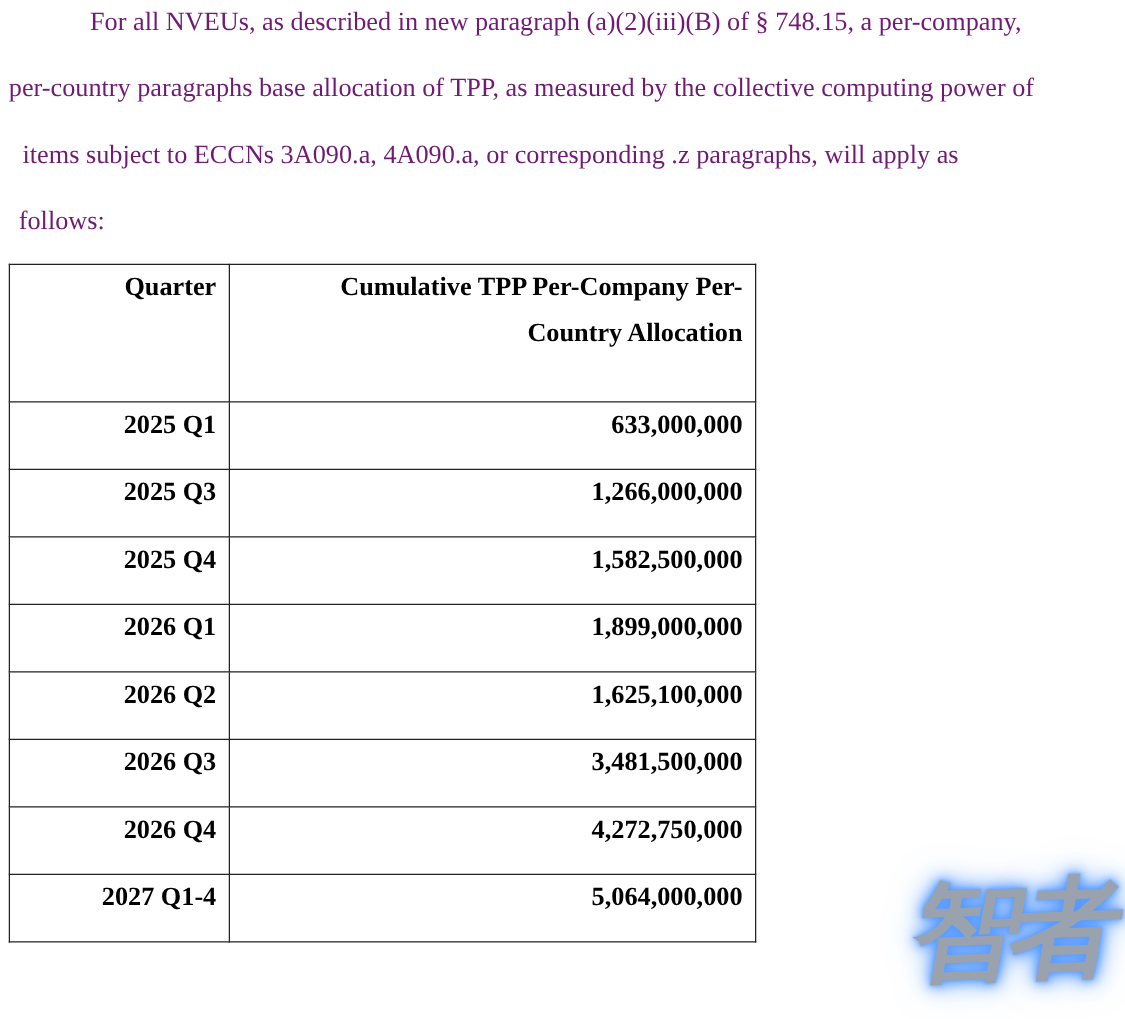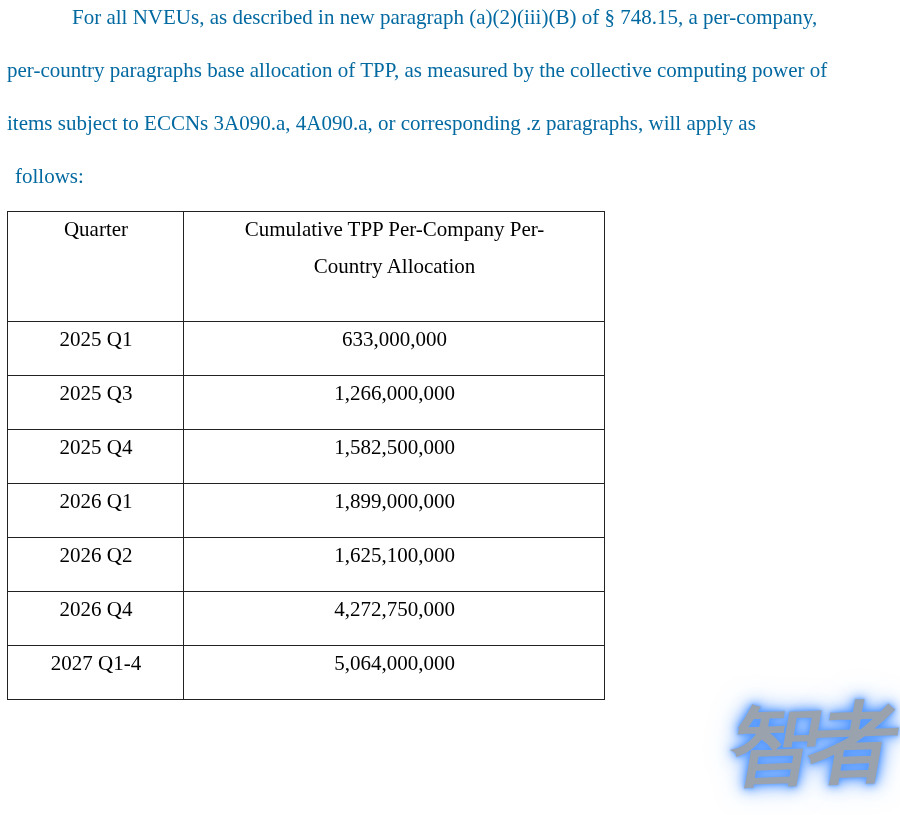--- a/index.html
+++ b/index.html
@@ -15,45 +15,45 @@
     font-family: "Liberation Serif", "DejaVu Serif", serif;
     color: #000000;
   }
 
   
   .para-line {
     position: absolute;
     white-space: nowrap;
     font-size: 21px;
     line-height: 26px;
-    color: #0369a1;
+    color: #701a75;
   }
   .para-line.l1 { left: 72px; top: 4px; }
   .para-line.l2 { left: 7px;  top: 57px; }
-  .para-line.l3 { left: 7px;  top: 110px; text-align: center; }
+  .para-line.l3 { left: 18px;  top: 110px; text-align: center; }
   .para-line.l4 { left: 15px;  top: 163px; }
 
   
   .alloc-table {
     position: absolute;
     left: 7px;
     top: 211px;
     width: 597px;
     border-collapse: collapse;
     table-layout: fixed;
     font-size: 21px;
   }
   .alloc-table col.c1 { width: 176px; }
   .alloc-table col.c2 { width: 421px; }
   .alloc-table th,
   .alloc-table td {
     border: 1.5px solid #222222;
     vertical-align: top;
-    text-align: center;
-    font-weight: normal;
+    text-align: right;
+    font-weight: bold;
     padding: 5px 10px 12px 11px;
     overflow: hidden;
   }
   .alloc-table tr.header-row { height: 110px; }
   .alloc-table tr.data-row   { height: 54px; }
   .hdr-line2 { display: block; margin-top: 12px; }
 
   
   .watermark {
     position: absolute;
@@ -112,20 +112,24 @@
     </tr>
     <tr class="data-row">
       <td>2026 Q1</td>
       <td>1,899,000,000</td>
     </tr>
     <tr class="data-row">
       <td>2026 Q2</td>
       <td>1,625,100,000</td>
     </tr>
     <tr class="data-row">
+      <td>2026 Q3</td>
+      <td>3,481,500,000</td>
+    </tr>
+    <tr class="data-row">
       <td>2026 Q4</td>
       <td>4,272,750,000</td>
     </tr>
     <tr class="data-row">
       <td>2027 Q1-4</td>
       <td>5,064,000,000</td>
     </tr>
   </tbody>
 </table>
 

